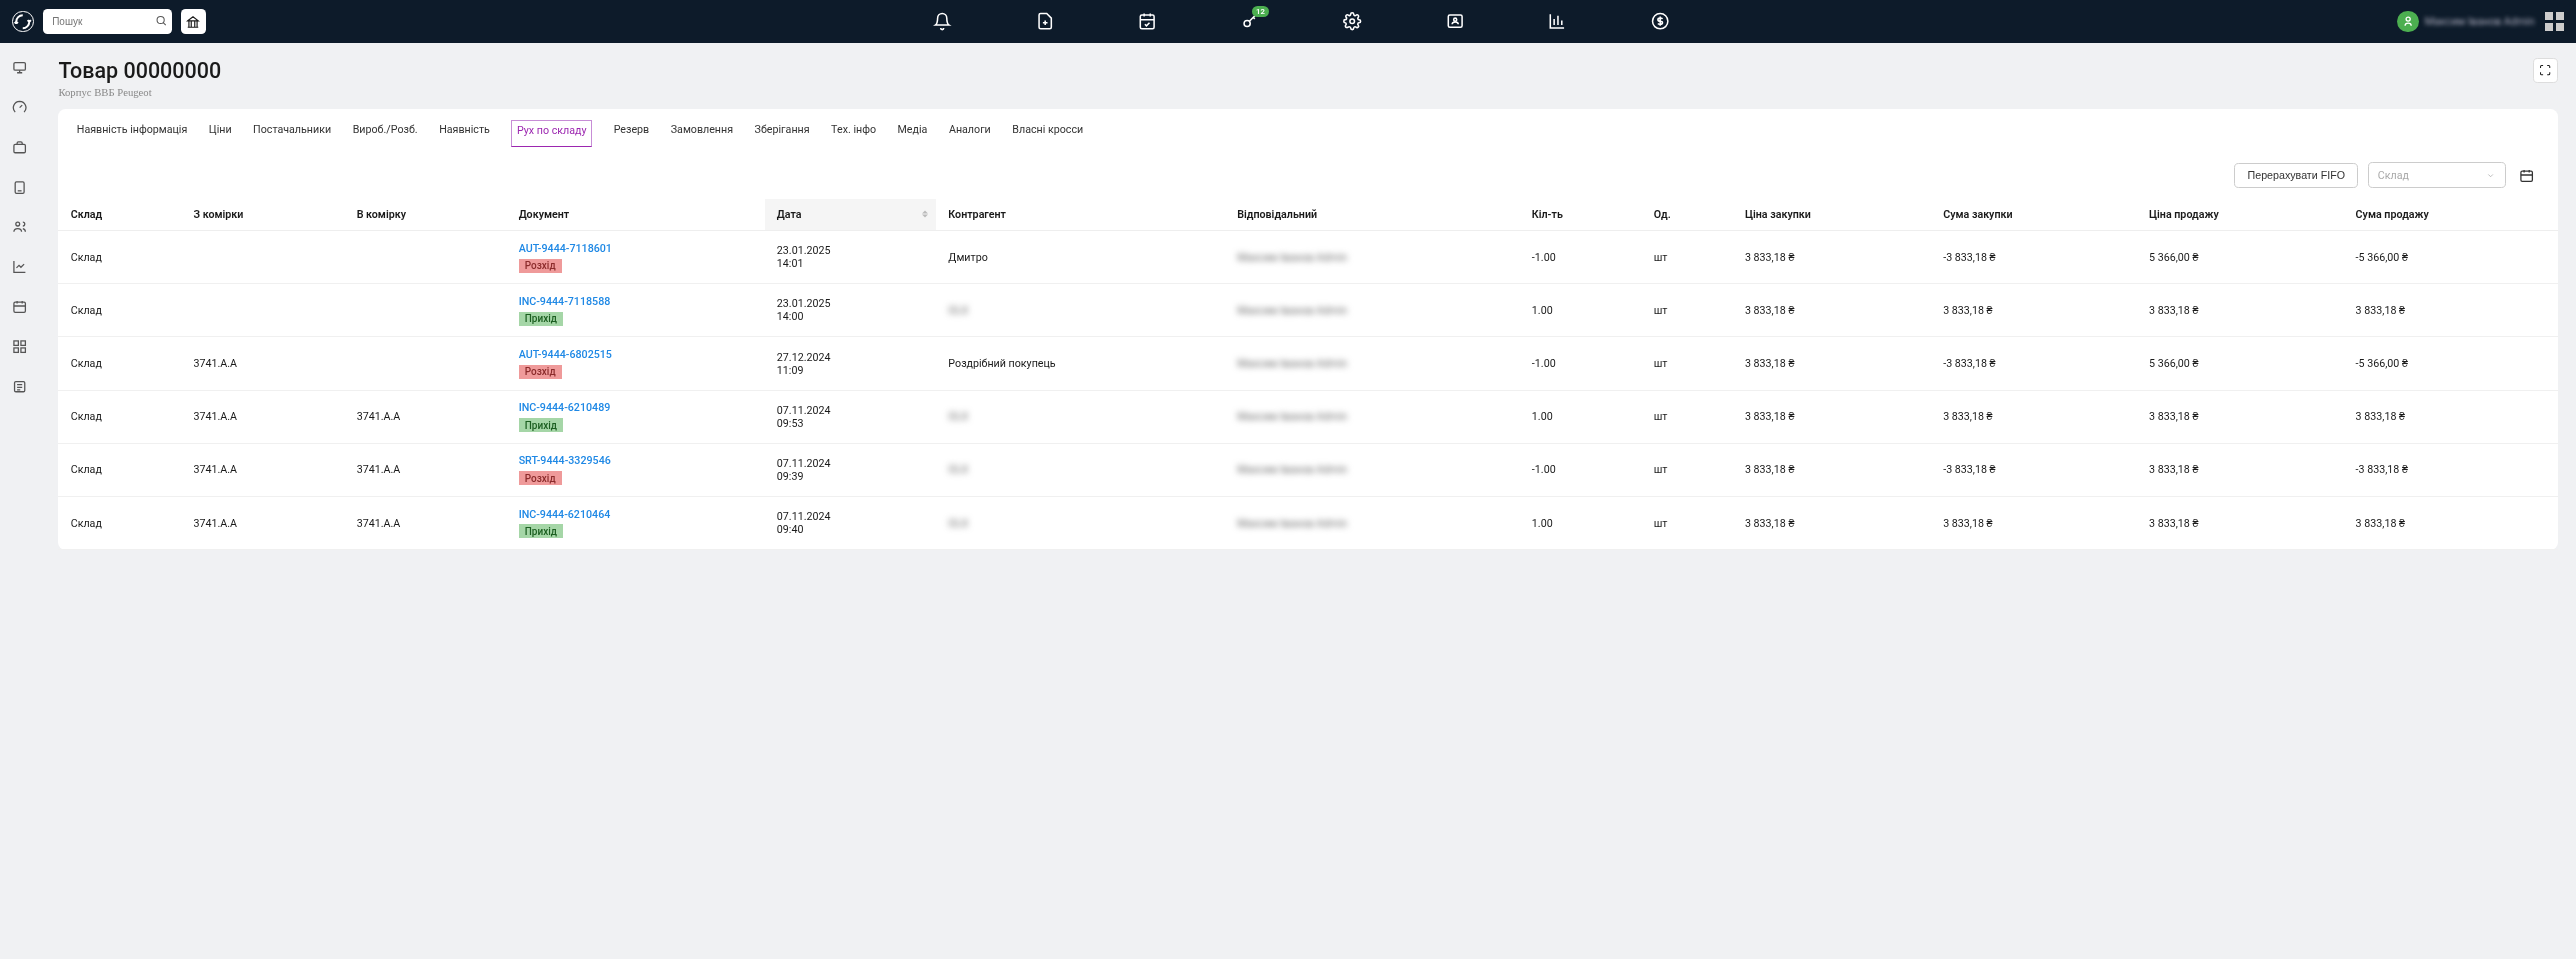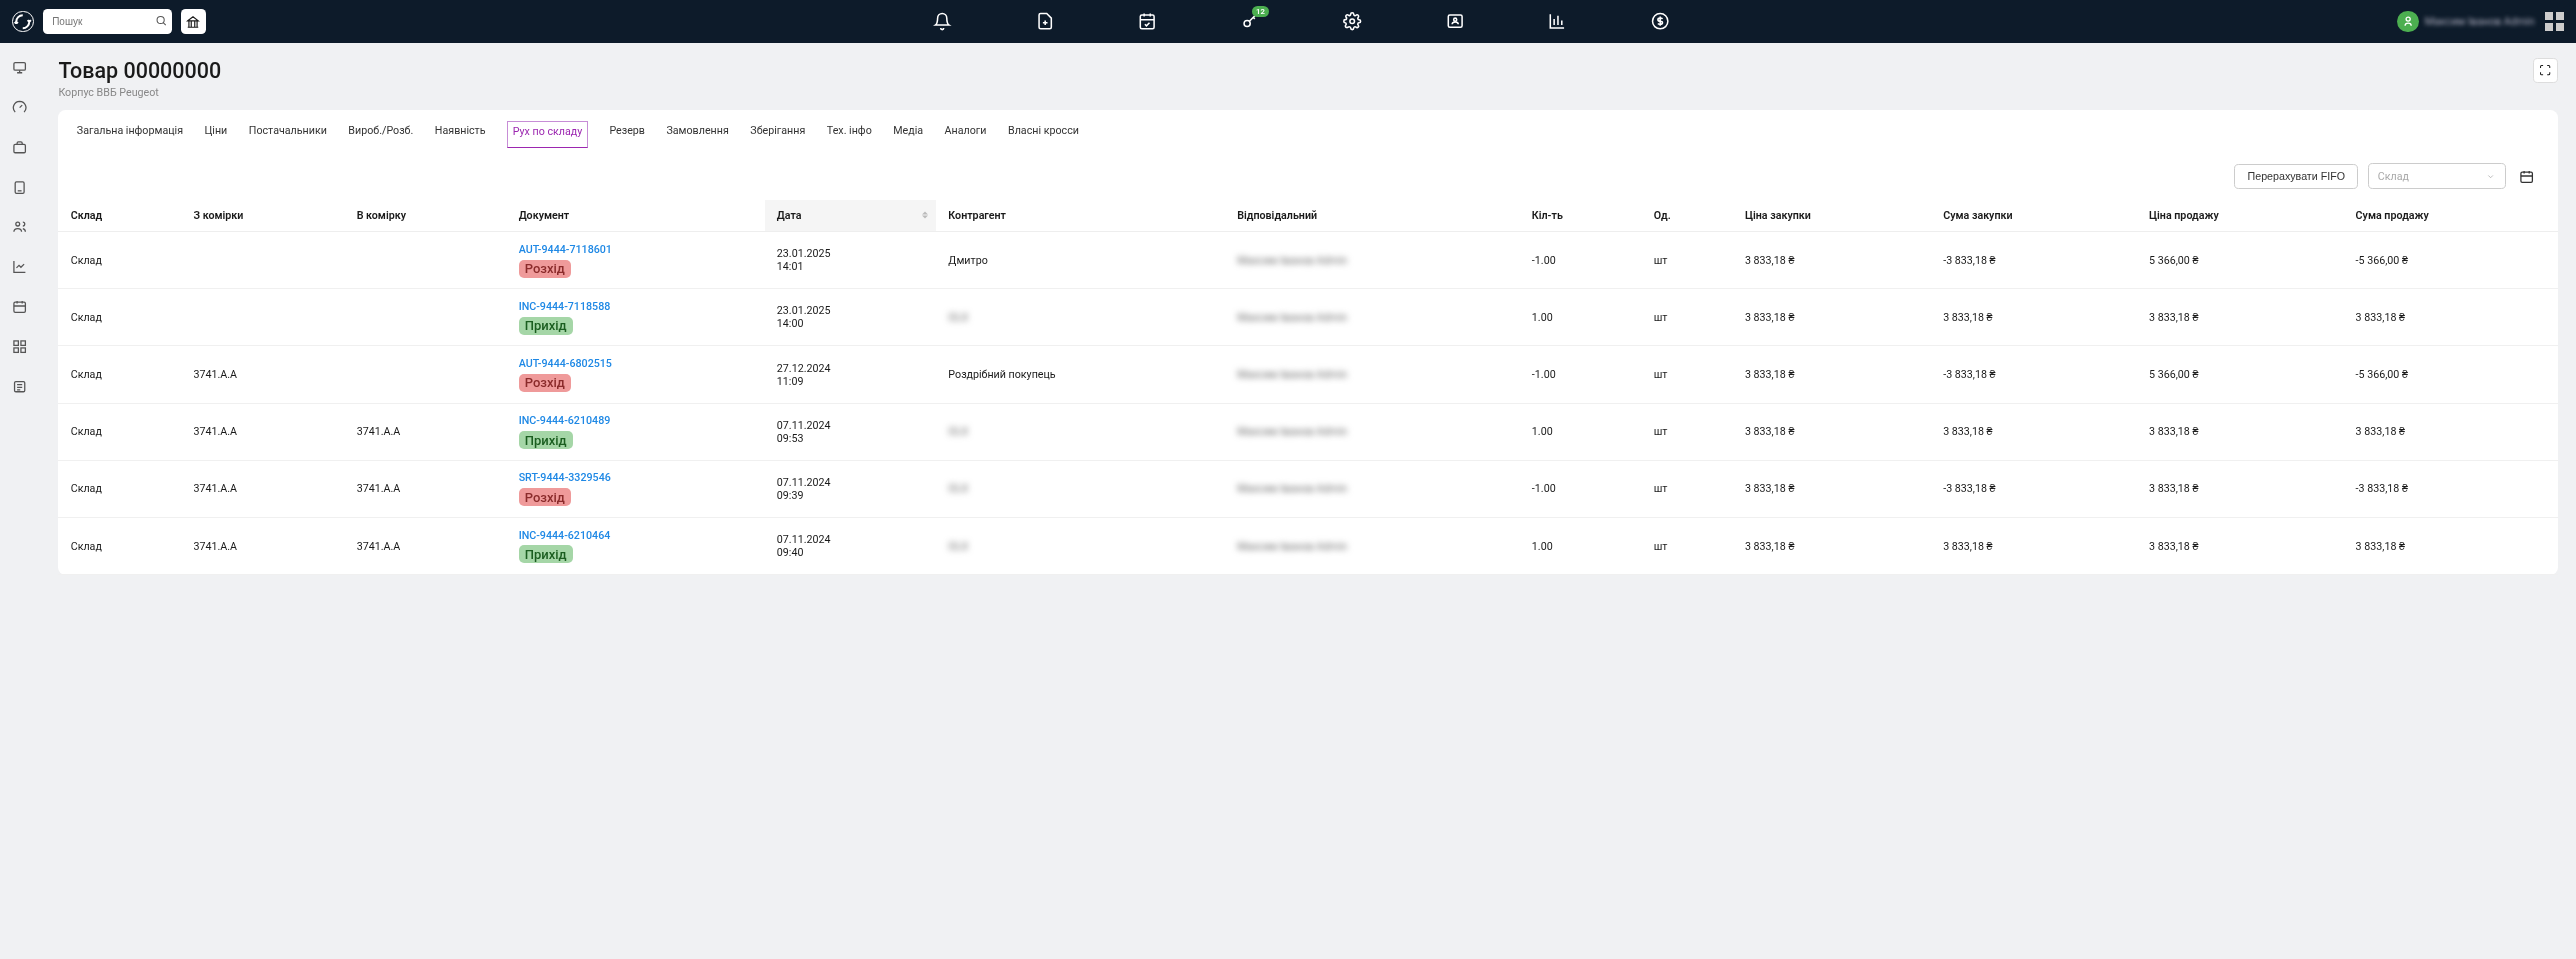--- a/index.html
+++ b/index.html
@@ -27,21 +27,21 @@
     
     .layout { display: flex; }
     .sidebar { width: 40px; background: #f0f1f3; display: flex; flex-direction: column; align-items: center; padding-top: 15.3px; gap: 21.5px; }
     .sidebar-icon { color: #555; display: flex; align-items: center; justify-content: center; width: 18.4px; height: 18.4px; }
     .sidebar-icon svg { width: 15.3px; height: 15.3px; }
 
     
     .main { flex: 1; padding: 15.3px 18.4px 18.4px 18.4px; }
     .page-head { display: flex; justify-content: space-between; align-items: flex-start; margin-bottom: 10.7px; }
     .page-title { font-size: 21.5px; font-weight: 500; color: #1a1a1a; }
-    .page-subtitle { font-size: 10.7px; color: #888; margin-top: 3.1px; }
+    .page-subtitle { font-size: 10.7px; color: #888; margin-top: 3.1px; font-family: Liberation Serif, serif; }
     .expand-btn { width: 24.5px; height: 24.5px; background: #fff; border: 0.8px solid #ddd; border-radius: 4.6px; display: flex; align-items: center; justify-content: center; }
 
     .card { background: #fff; border-radius: 7.7px; padding: 0; }
 
     
     .tabs { display: flex; gap: 21.5px; padding: 14px 18.4px 0 18.4px; border-bottom: 0.8px solid transparent; }
     .tab { padding-bottom: 10.7px; font-size: 10.7px; color: #333; cursor: pointer; }
     .tab.active { color: #9c27b0; border: 0.8px solid #c78dd6; border-bottom: 1.5px solid #9c27b0; padding: 3.1px 4.6px 9.2px 4.6px; margin-top: -3.1px; }
 
     
@@ -54,21 +54,21 @@
     table { width: 100%; border-collapse: collapse; }
     th { text-align: left; font-weight: 600; font-size: 10.7px; padding: 9.2px 12.3px; border-bottom: 0.8px solid #eee; color: #1a1a1a; vertical-align: top; }
     th.sortable { background: #f5f5f5; position: relative; }
     th .sort-arrows { position: absolute; right: 7.7px; top: 50%; transform: translateY(-50%); display: flex; flex-direction: column; gap: 0.8px; }
     th .sort-arrows span { width: 0; height: 0; border-left: 3.1px solid transparent; border-right: 3.1px solid transparent; }
     th .sort-arrows .up { border-bottom: 3.8px solid #bbb; }
     th .sort-arrows .down { border-top: 3.8px solid #bbb; }
     th.right, td.right { }
     td { padding: 10.7px 12.3px; border-bottom: 0.8px solid #f0f0f0; font-size: 10.7px; vertical-align: middle; }
     .doc-link { color: #1e88e5; font-weight: 500; display: block; margin-bottom: 3.8px; }
-    .tag { display: inline-block; padding: 1.5px 6.1px; border-radius: 5px; font-size: 13px; font-weight: 500; }
+    .tag { display: inline-block; padding: 1.5px 6.1px; border-radius: 0; font-size: 10px; font-weight: 500; }
     .tag.out { background: #ef9a9a; color: #8b2b2b; }
     .tag.in { background: #a5d6a7; color: #1b5e20; }
     .blurred { filter: blur(3.1px); color: #666; }
     .date-cell .d1 { display: block; }
     .date-cell .d2 { display: block; }
   </style>
 </head>
 <body>
 
 <div class="topbar">
@@ -230,21 +230,21 @@
       <div class="expand-btn">
         <svg width="12.3" height="12.3" viewBox="0 0 24 24" fill="none" stroke="currentColor" stroke-width="2">
             <path d="M8 3H5a2 2 0 0 0-2 2v3m18 0V5a2 2 0 0 0-2-2h-3m0 18h3a2 2 0 0 0 2-2v-3M3 16v3a2 2 0 0 0 2 2h3"></path>
           </svg>
       </div>
     </div>
 
     <div class="card">
 
       <div class="tabs" id="tabs-container">
-          <div class="tab">Загальна інформація</div>
+          <div class="tab">Наявність інформація</div>
           <div class="tab">Ціни</div>
           <div class="tab">Постачальники</div>
           <div class="tab">Вироб./Розб.</div>
           <div class="tab">Наявність</div>
           <div class="tab active">Рух по складу</div>
           <div class="tab">Резерв</div>
           <div class="tab">Замовлення</div>
           <div class="tab">Зберігання</div>
           <div class="tab">Тех. інфо</div>
           <div class="tab">Медіа</div>

